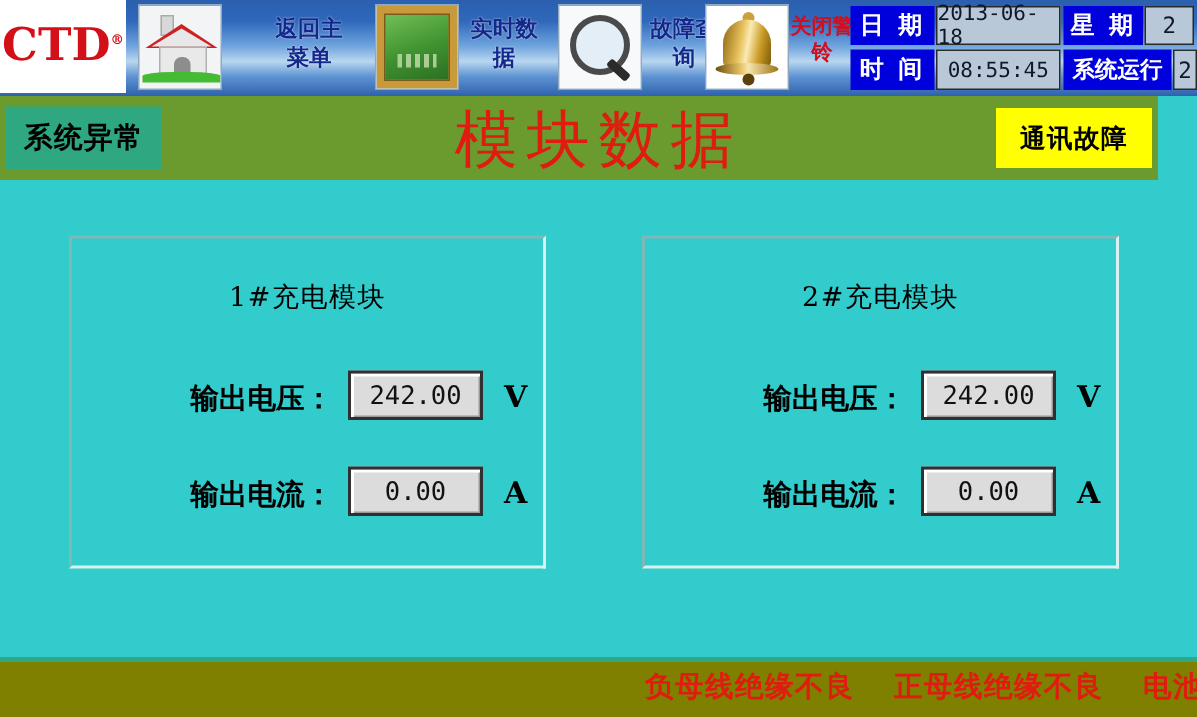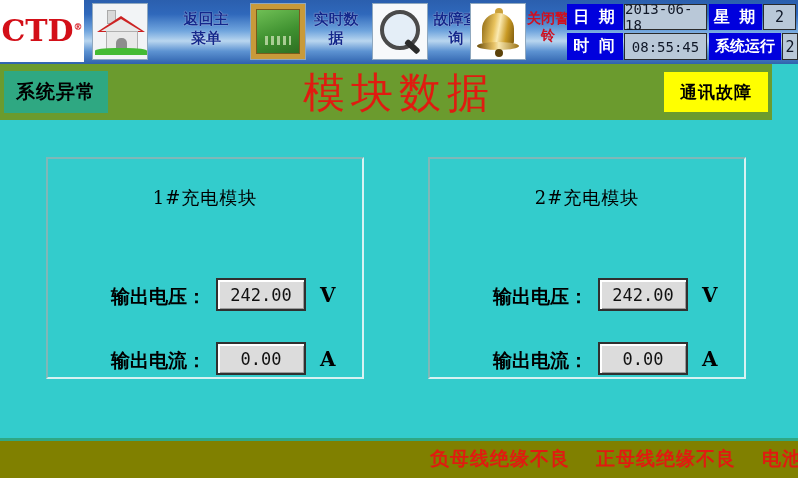--- a/index.html
+++ b/index.html
@@ -166,21 +166,21 @@
     border-bottom:2px solid #d8f2f2;
     background:#33cccc;
   }
   .panel.p1{left:46px;}
   .panel.p2{left:428px;}
   .panel-title{
     position:absolute;left:0;top:14px;width:100%;text-align:center;
     font-family:"DejaVu Serif","Liberation Serif",serif;
     font-weight:normal;font-size:18px;color:#000000;letter-spacing:1px;margin-top:13px;
   }
-  .row{position:absolute;left:0;width:100%;height:36px;margin-top:31px;}
+  .row{position:absolute;left:16px;width:100%;height:36px;}
   .row.r1{top:88px;}
   .row.r2{top:152px;}
   .row .lbl{
     position:absolute;left:38px;top:6px;width:120px;text-align:right;
     font-family:"DejaVu Serif","Liberation Serif",serif;
     font-weight:bold;font-size:19px;color:#000000;
   }
   .row .field{
     position:absolute;left:168px;top:0;width:90px;height:33px;
     background:#dcdcdc;box-sizing:border-box;

